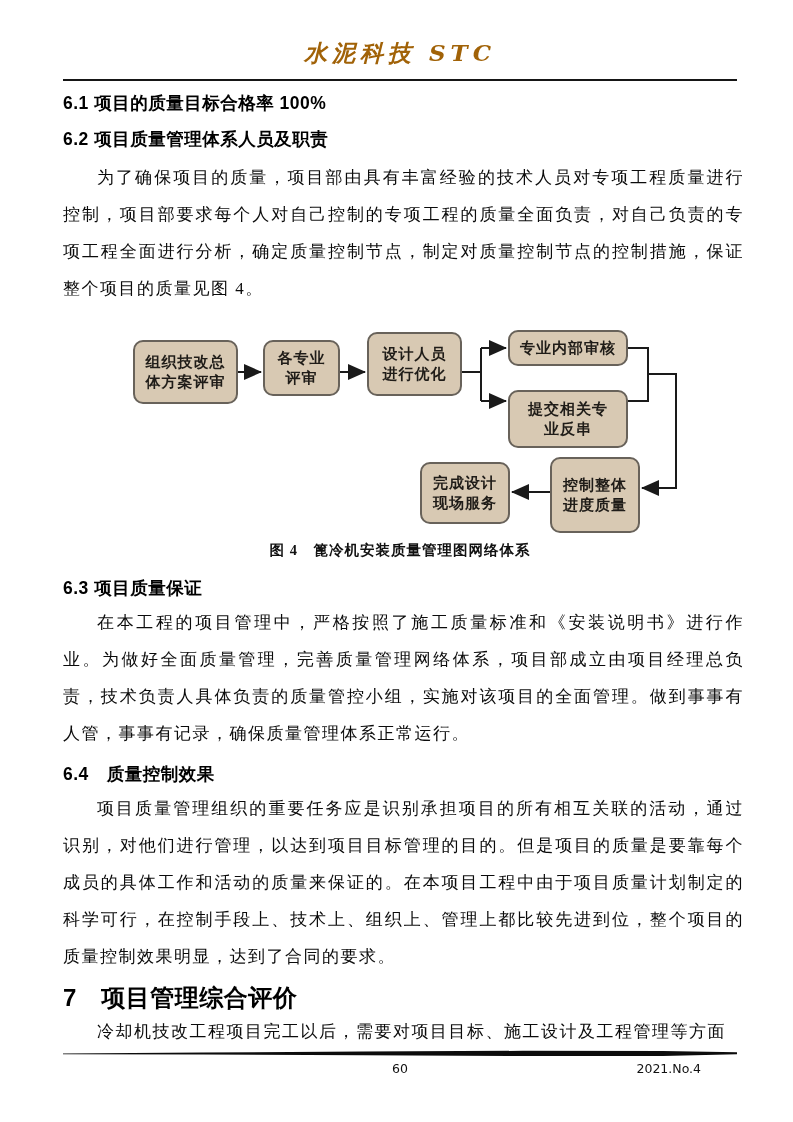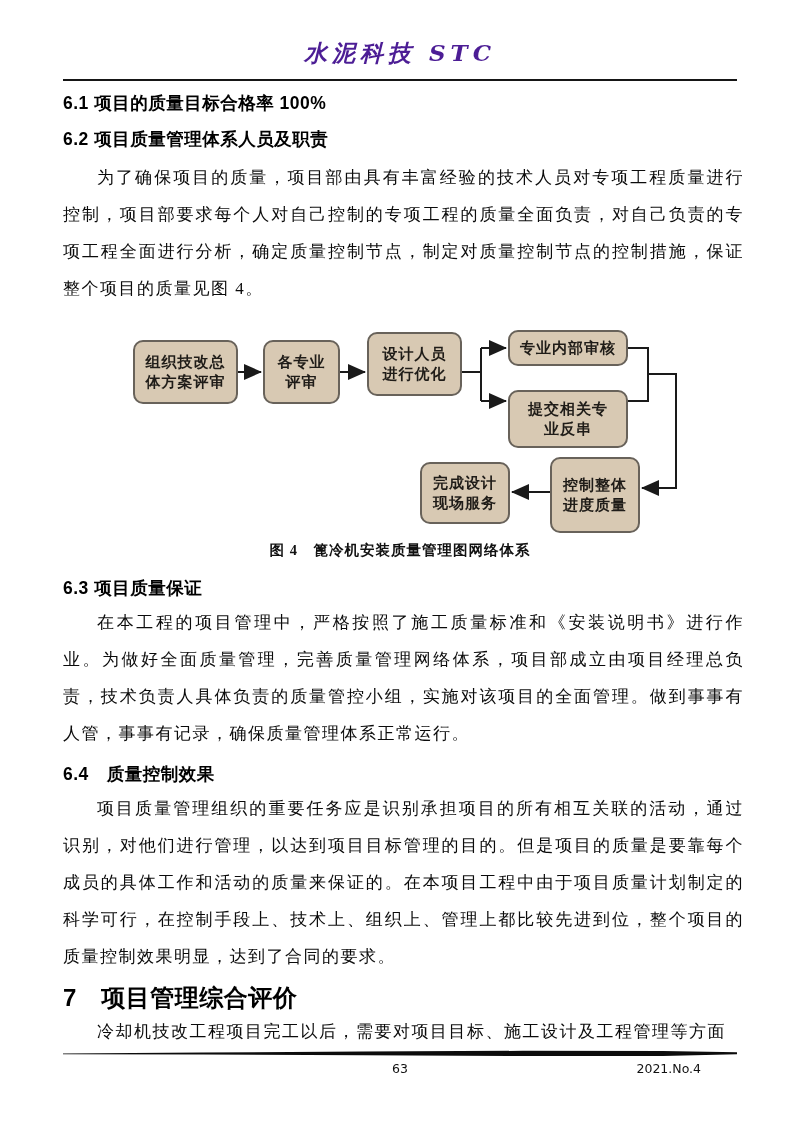--- a/index.html
+++ b/index.html
@@ -4,21 +4,21 @@
 <style>
   html,body{margin:0;padding:0;}
   body{
     width:793px;height:1122px;position:relative;overflow:hidden;
     background:#ffffff;color:#0d0d0d;
     font-family:"Liberation Serif",serif;
   }
   .journal-title{
     text-align:center;margin:36px 56px 0 63px;
     font-family:"DejaVu Serif",serif;font-style:italic;font-weight:600;
-    font-size:23px;line-height:34px;letter-spacing:5px;color:#4c1d95;
+    font-size:23px;line-height:34px;letter-spacing:5px;color:#a16207;
   }
   .header-rule{border:none;border-top:2.5px solid #161616;margin:9px 56px 0 63px;}
   h2.sec{
     font-family:"Liberation Sans",sans-serif;font-weight:bold;color:#000;
     font-size:17.5px;line-height:28px;letter-spacing:.5px;
     margin:8px 56px 0 63px;
   }
   h2.m63{margin-top:14px;}
   h2.sec7{font-size:24px;line-height:30px;margin-top:8px;}
   p.body{
@@ -36,21 +36,21 @@
   .flow-node{
     position:absolute;box-sizing:border-box;
     background:var(--node-fill,#d8c9b3);
     border:2px solid var(--node-border,#68625a);
     border-radius:10px;
     display:flex;align-items:center;justify-content:center;text-align:center;
     font-family:"Liberation Sans",sans-serif;font-weight:bold;color:#1f1c18;
     font-size:15px;line-height:20px;letter-spacing:1px;white-space:pre-line;
   }
   .n1{left:133px;top:13px;width:105px;height:64px;}
-  .n2{left:263px;top:13px;width:77px;height:64px;}
+  .n2{left:263px;top:13px;width:77px;height:56px;}
   .n3{left:367px;top:5px;width:95px;height:64px;}
   .n4{left:508px;top:3px;width:120px;height:36px;}
   .n5{left:508px;top:63px;width:120px;height:58px;}
   .n6{left:550px;top:130px;width:90px;height:76px;}
   .n7{left:420px;top:135px;width:90px;height:62px;}
   .figure-caption{
     text-align:center;margin:8px 56px 0 63px;
     font-size:14.5px;font-weight:bold;line-height:20px;letter-spacing:1px;color:#111;
   }
   
@@ -113,16 +113,16 @@
 <p class="body tight">项目质量管理组织的重要任务应是识别承担项目的所有相互关联的活动，通过识别，对他们进行管理，以达到项目目标管理的目的。但是项目的质量是要靠每个成员的具体工作和活动的质量来保证的。在本项目工程中由于项目质量计划制定的科学可行，在控制手段上、技术上、组织上、管理上都比较先进到位，整个项目的质量控制效果明显，达到了合同的要求。</p>
 
 <h2 class="sec sec7">7　项目管理综合评价</h2>
 <p class="body last">冷却机技改工程项目完工以后，需要对项目目标、施工设计及工程管理等方面</p>
 
 <div class="footer">
   <svg class="footer-rule" viewBox="0 0 674 8" preserveAspectRatio="none">
     <polygon fill="#0c0c0c" points="0,3.4 140,2.6 300,1.6 460,0.8 600,0.9 674,2.2 674,4.2 600,6.1 460,6.0 300,5.2 140,4.6 0,4.3"></polygon>
   </svg>
   <div class="footer-row">
-    <span class="page-number">63</span>
+    <span class="page-number">60</span>
     <span class="issue">2021.No.4</span>
   </div>
 </div>
 
 </body></html>

